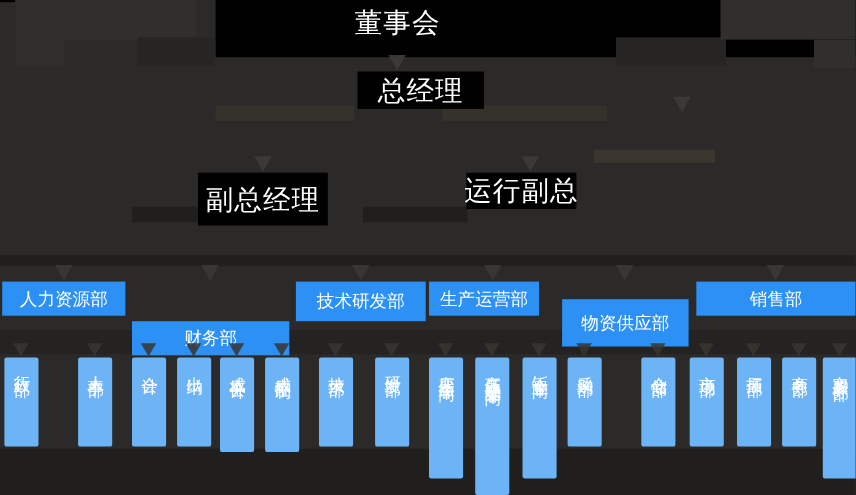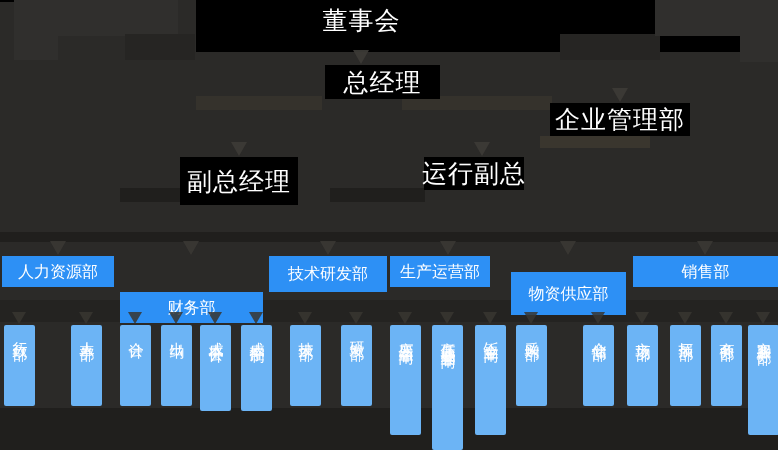--- a/index.html
+++ b/index.html
@@ -76,23 +76,20 @@
   <div class="bg d6" style="left:0;top:408px;width:778px;height:42px;"></div>
 
   <div class="node lvl-top" style="left:304px;top:3px;width:115px;height:34px;">
     <span>董事会</span>
   </div>
 
   <div class="node lvl-top" style="left:304px;top:65px;width:115px;height:34px;margin-left:21px;">
     <span>总经理</span>
   </div>
 
-  <div class="node lvl-top" style="left:550px;top:103px;width:140px;height:33px;">
-    <span>企业管理部</span>
-  </div>
 
   <div class="node lvl-top" style="left:180px;top:157px;width:118px;height:48px;">
     <span>副总经理</span>
   </div>
 
   <div class="node lvl-top" style="left:424px;top:157px;width:100px;height:33px;">
     <span>运行副总</span>
   </div>
 
   <div class="node lvl-dept" style="left:2px;top:256px;width:112px;height:31px;">

